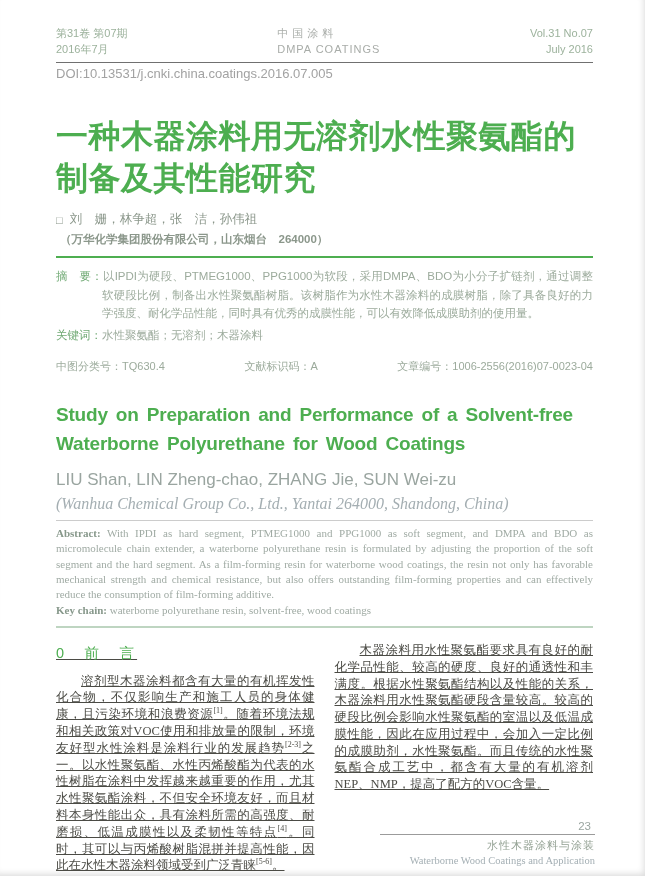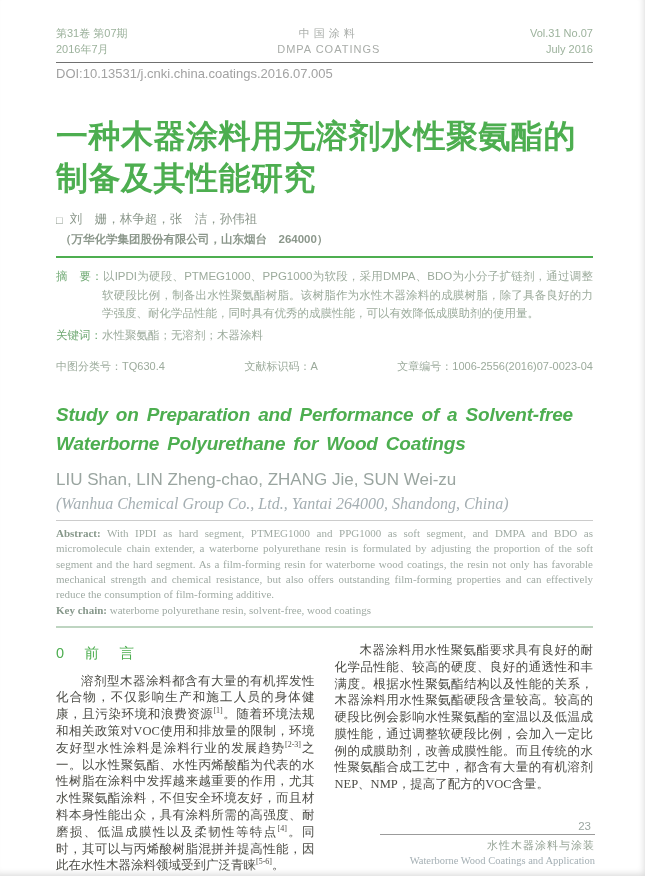--- a/index.html
+++ b/index.html
@@ -9,21 +9,21 @@
     background:#fff;
     box-sizing:border-box;
     padding:26px 52px 0 56px;
     font-family:"Liberation Sans",sans-serif;
     overflow:hidden;
     box-shadow:inset -3px -4px 6px -2px rgba(0,0,0,.14);
   }
   
   .jheader{display:flex;justify-content:space-between;font-size:11px;line-height:1.45;}
   .jh-left{color:#9cb29c;}
-  .jh-center{color:#a8aca8;text-align:center;}
+  .jh-center{color:#a8aca8;text-align:left;}
   .jh-center .cn{letter-spacing:4px;}
   .jh-center .en{letter-spacing:1px;}
   .jh-right{color:#9cb29c;text-align:right;}
   .header-rule{border:none;border-top:1.5px solid #707070;margin:4px 0 0 0;}
   .doi{font-size:13px;color:#a2a2a2;margin-top:3px;}
   
   .title-cn{
     margin-top:34px;
     font-size:32px;font-weight:bold;color:#4dae50;
     line-height:1.32;letter-spacing:.5px;
@@ -33,29 +33,29 @@
   .affiliation-cn{margin-top:4px;margin-left:4px;font-size:11.5px;color:#8b978b;font-weight:bold;}
   .green-rule{border:none;border-top:2.5px solid #4dae50;margin:9px 0 0 0;}
   
   .abstract-cn{margin-top:9px;font-size:11.5px;line-height:1.6;color:#9cab9c;text-align:justify;}
   .hang{padding-left:46px;text-indent:-46px;margin:0;}
   .lbl-green{color:#6fa973;}
   .kw-line{margin-top:3px;}
   .class-row{display:flex;justify-content:space-between;margin-top:15px;font-size:11px;color:#9cab9c;}
   
   .title-en{margin-top:26px;font-weight:bold;color:#4dae50;font-size:19px;line-height:1.55;letter-spacing:-.2px;word-spacing:3px;}
-  .title-en div{white-space:nowrap;font-style:italic;}
+  .title-en div{white-space:nowrap;}
   .authors-en{margin-top:11px;font-size:17px;color:#9aa5a0;}
   .affiliation-en{margin-top:5px;font-size:16px;color:#a4aeb2;font-family:"Liberation Serif",serif;font-style:italic;}
   .thin-rule{border:none;border-top:1px solid #cccccc;margin:7px 0 0 0;}
   .abstract-en{margin-top:5px;font-family:"Liberation Serif",serif;font-size:11px;line-height:1.4;color:#a0aba4;text-align:justify;}
   .lbl-en{font-weight:bold;color:#87988b;}
   .light-green-rule{border:none;border-top:2px solid #bed5c1;margin:8px 0 0 0;}
   
-  .body-cols{display:flex;gap:20px;margin-top:14px;font-family:"Liberation Serif",serif;font-size:12.5px;line-height:1.34;color:#4b4b45;text-align:justify;}
+  .body-cols{display:flex;gap:20px;margin-top:14px;font-family:"Liberation Serif",serif;font-size:12.5px;line-height:1.34;color:#4b4b45;text-align:justify;text-decoration:underline;}
   .col{flex:1 1 0;min-width:0;}
   .section-heading{font-family:"Liberation Sans",sans-serif;font-size:14.5px;color:#4dae50;letter-spacing:3px;margin:2px 0 9px 0;font-weight:500;}
   .para{margin:0;text-indent:2em;}
   .para + .para{margin-top:0;}
   .ref{font-size:8px;color:#4b4b45;}
   
   .footnote{margin-top:6px;font-size:10.5px;color:#a5a5a3;line-height:1.5;}
   .footnote-rule{border:none;border-top:1px solid #9b9b9b;width:150px;margin:0 0 3px 0;}
   .footnote p{margin:0;}
   
@@ -117,21 +117,21 @@
     <div><span class="lbl-en">Key chain:</span><span> waterborne polyurethane resin, solvent-free, wood coatings</span></div>
   </div>
   <hr class="light-green-rule">
 
   <div class="body-cols">
     <div class="col">
       <div class="section-heading">0　前　言</div>
       <p class="para"><span>溶剂型木器涂料都含有大量的有机挥发性化合物，不仅影响生产和施工人员的身体健康，且污染环境和浪费资源</span><sup class="ref">[1]</sup><span>。随着环境法规和相关政策对VOC使用和排放量的限制，环境友好型水性涂料是涂料行业的发展趋势</span><sup class="ref">[2-3]</sup><span>之一。以水性聚氨酯、水性丙烯酸酯为代表的水性树脂在涂料中发挥越来越重要的作用，尤其水性聚氨酯涂料，不但安全环境友好，而且材料本身性能出众，具有涂料所需的高强度、耐磨损、低温成膜性以及柔韧性等特点</span><sup class="ref">[4]</sup><span>。同时，其可以与丙烯酸树脂混拼并提高性能，因此在水性木器涂料领域受到广泛青睐</span><sup class="ref">[5-6]</sup><span>。</span></p>
     </div>
     <div class="col">
-      <p class="para">木器涂料用水性聚氨酯要求具有良好的耐化学品性能、较高的硬度、良好的通透性和丰满度。根据水性聚氨酯结构以及性能的关系，木器涂料用水性聚氨酯硬段含量较高。较高的硬段比例会影响水性聚氨酯的室温以及低温成膜性能，通过调整软硬段比例，会加入一定比例的成膜助剂，改善成膜性能。而且传统的水性聚氨酯合成工艺中，都含有大量的有机溶剂NEP、NMP，提高了配方的VOC含量。</p>
+      <p class="para">木器涂料用水性聚氨酯要求具有良好的耐化学品性能、较高的硬度、良好的通透性和丰满度。根据水性聚氨酯结构以及性能的关系，木器涂料用水性聚氨酯硬段含量较高。较高的硬段比例会影响水性聚氨酯的室温以及低温成膜性能，因此在应用过程中，会加入一定比例的成膜助剂，水性聚氨酯。而且传统的水性聚氨酯合成工艺中，都含有大量的有机溶剂NEP、NMP，提高了配方的VOC含量。</p>
     </div>
   </div>
 
   <div class="footnote">
     <hr class="footnote-rule">
     <p><span>收稿日期：</span><span>2016-05-18</span></p>
 
   </div>
 
   <div class="pfooter">

